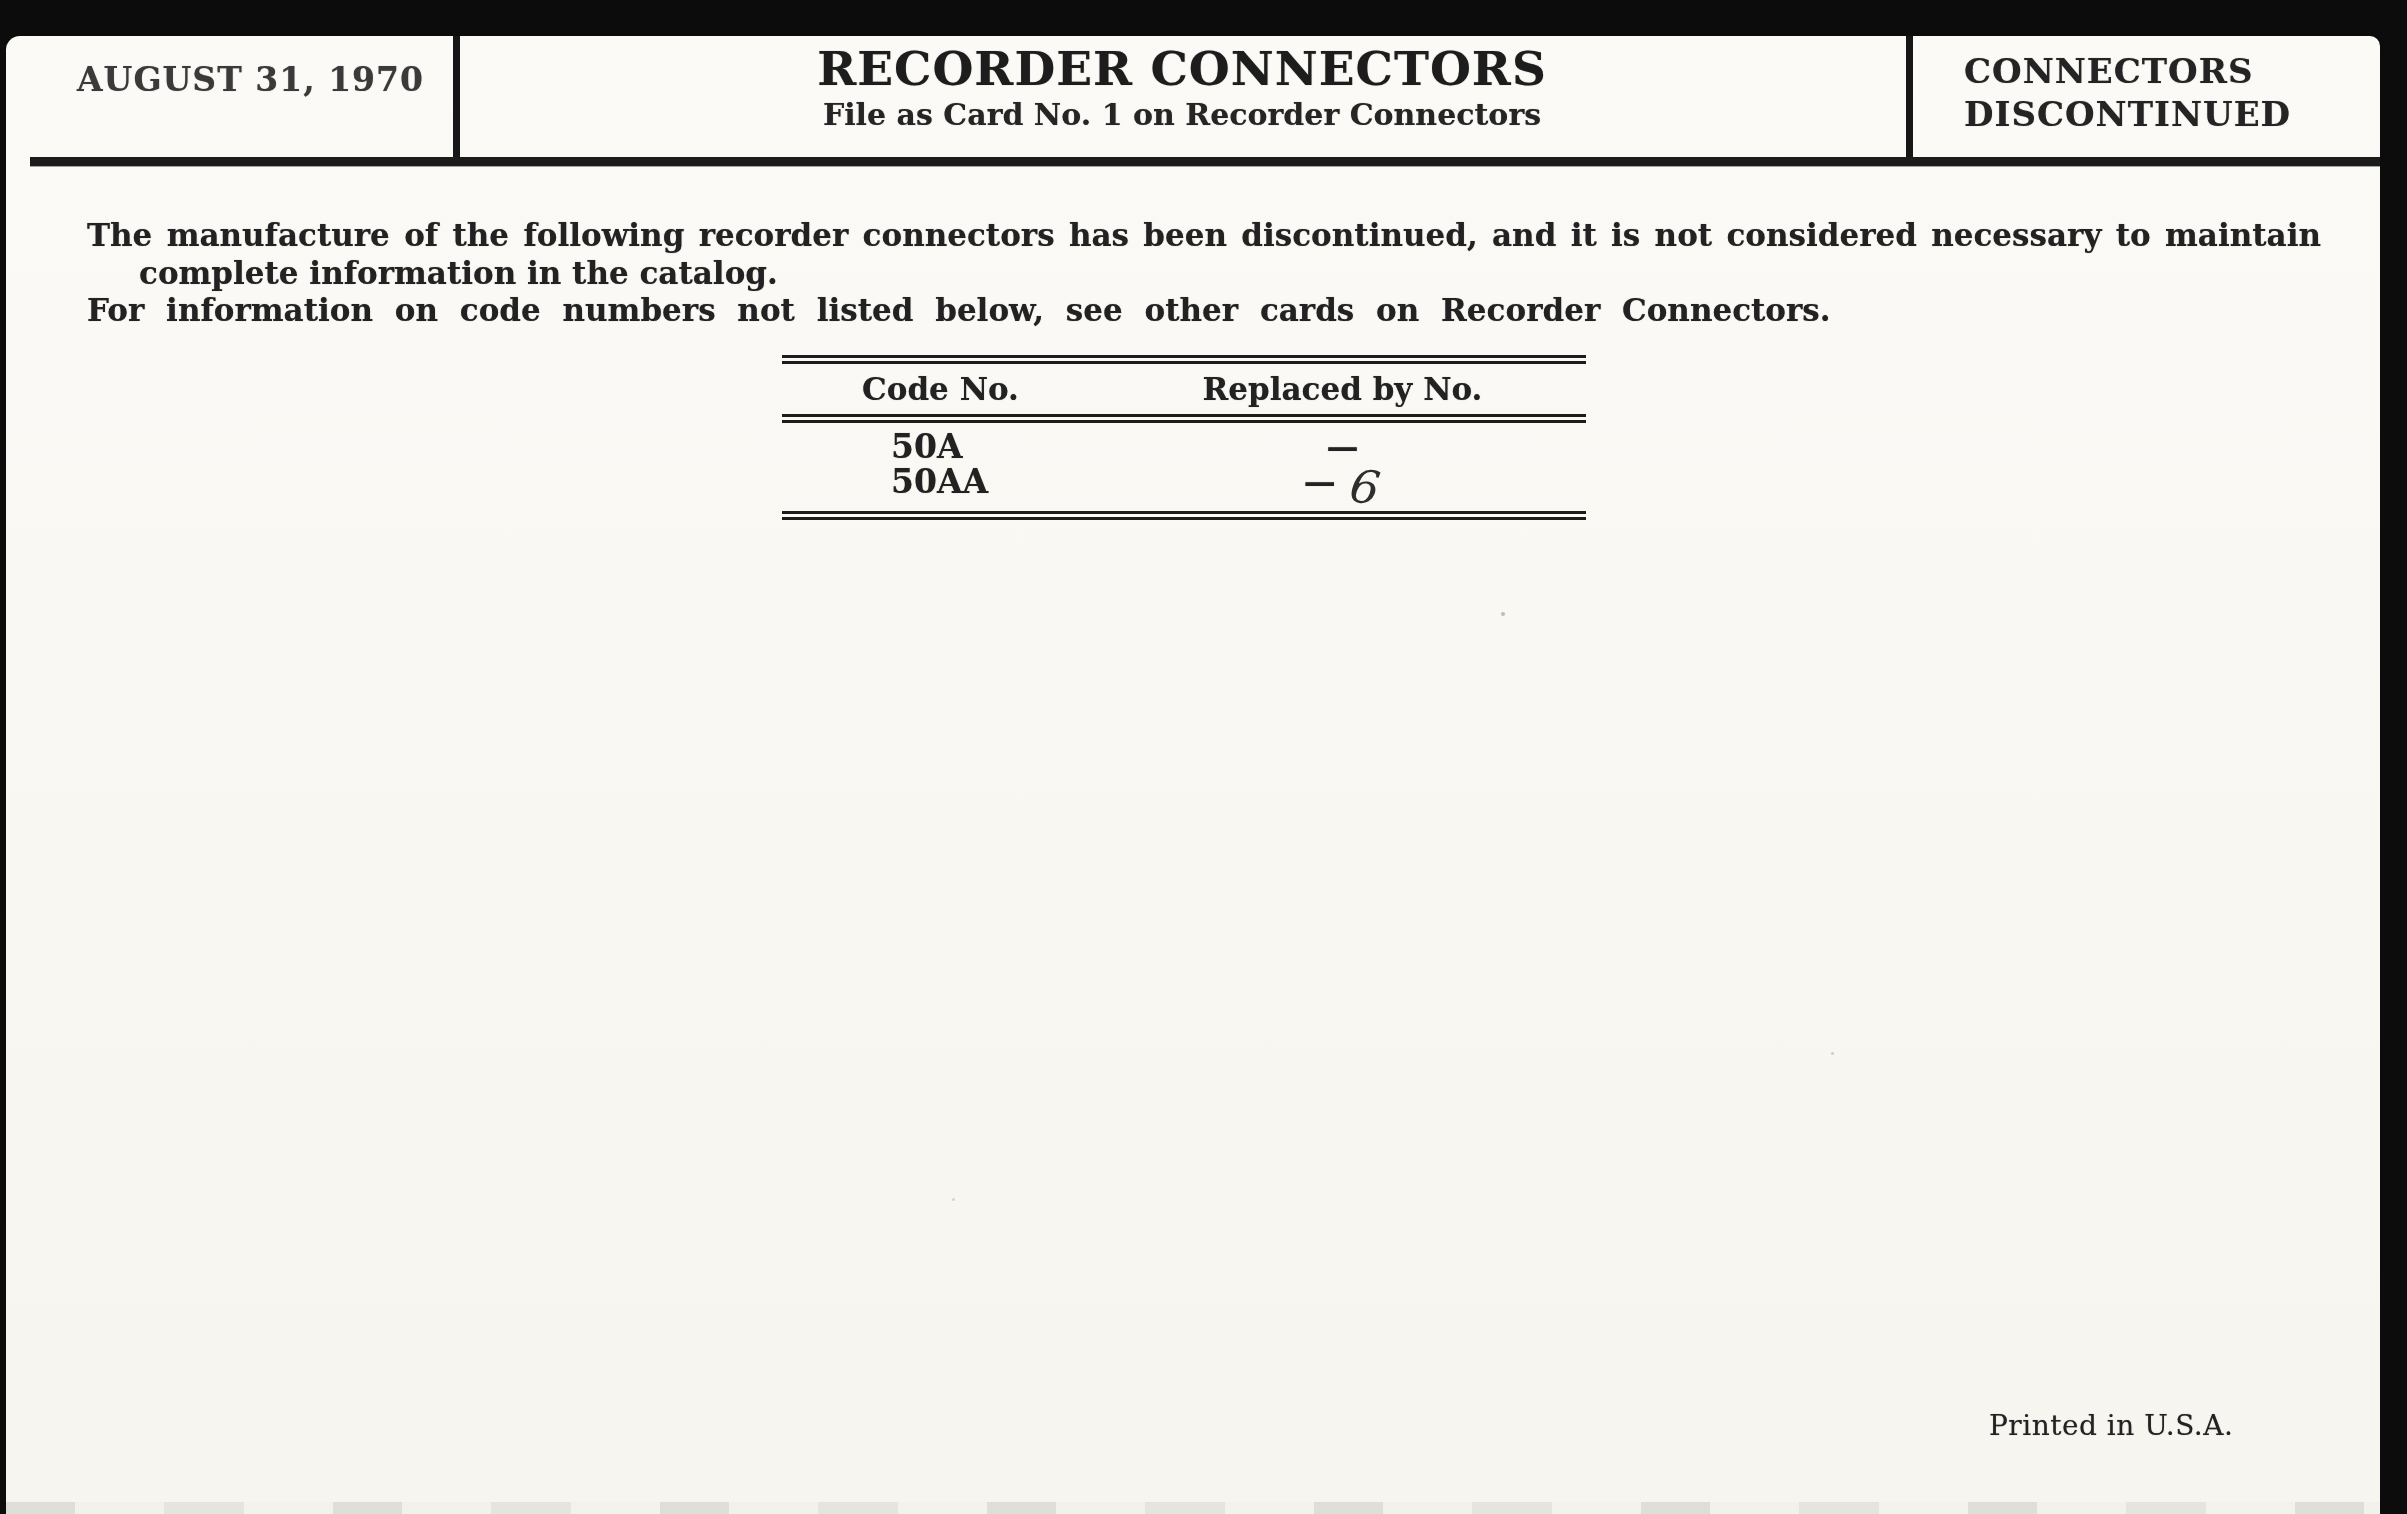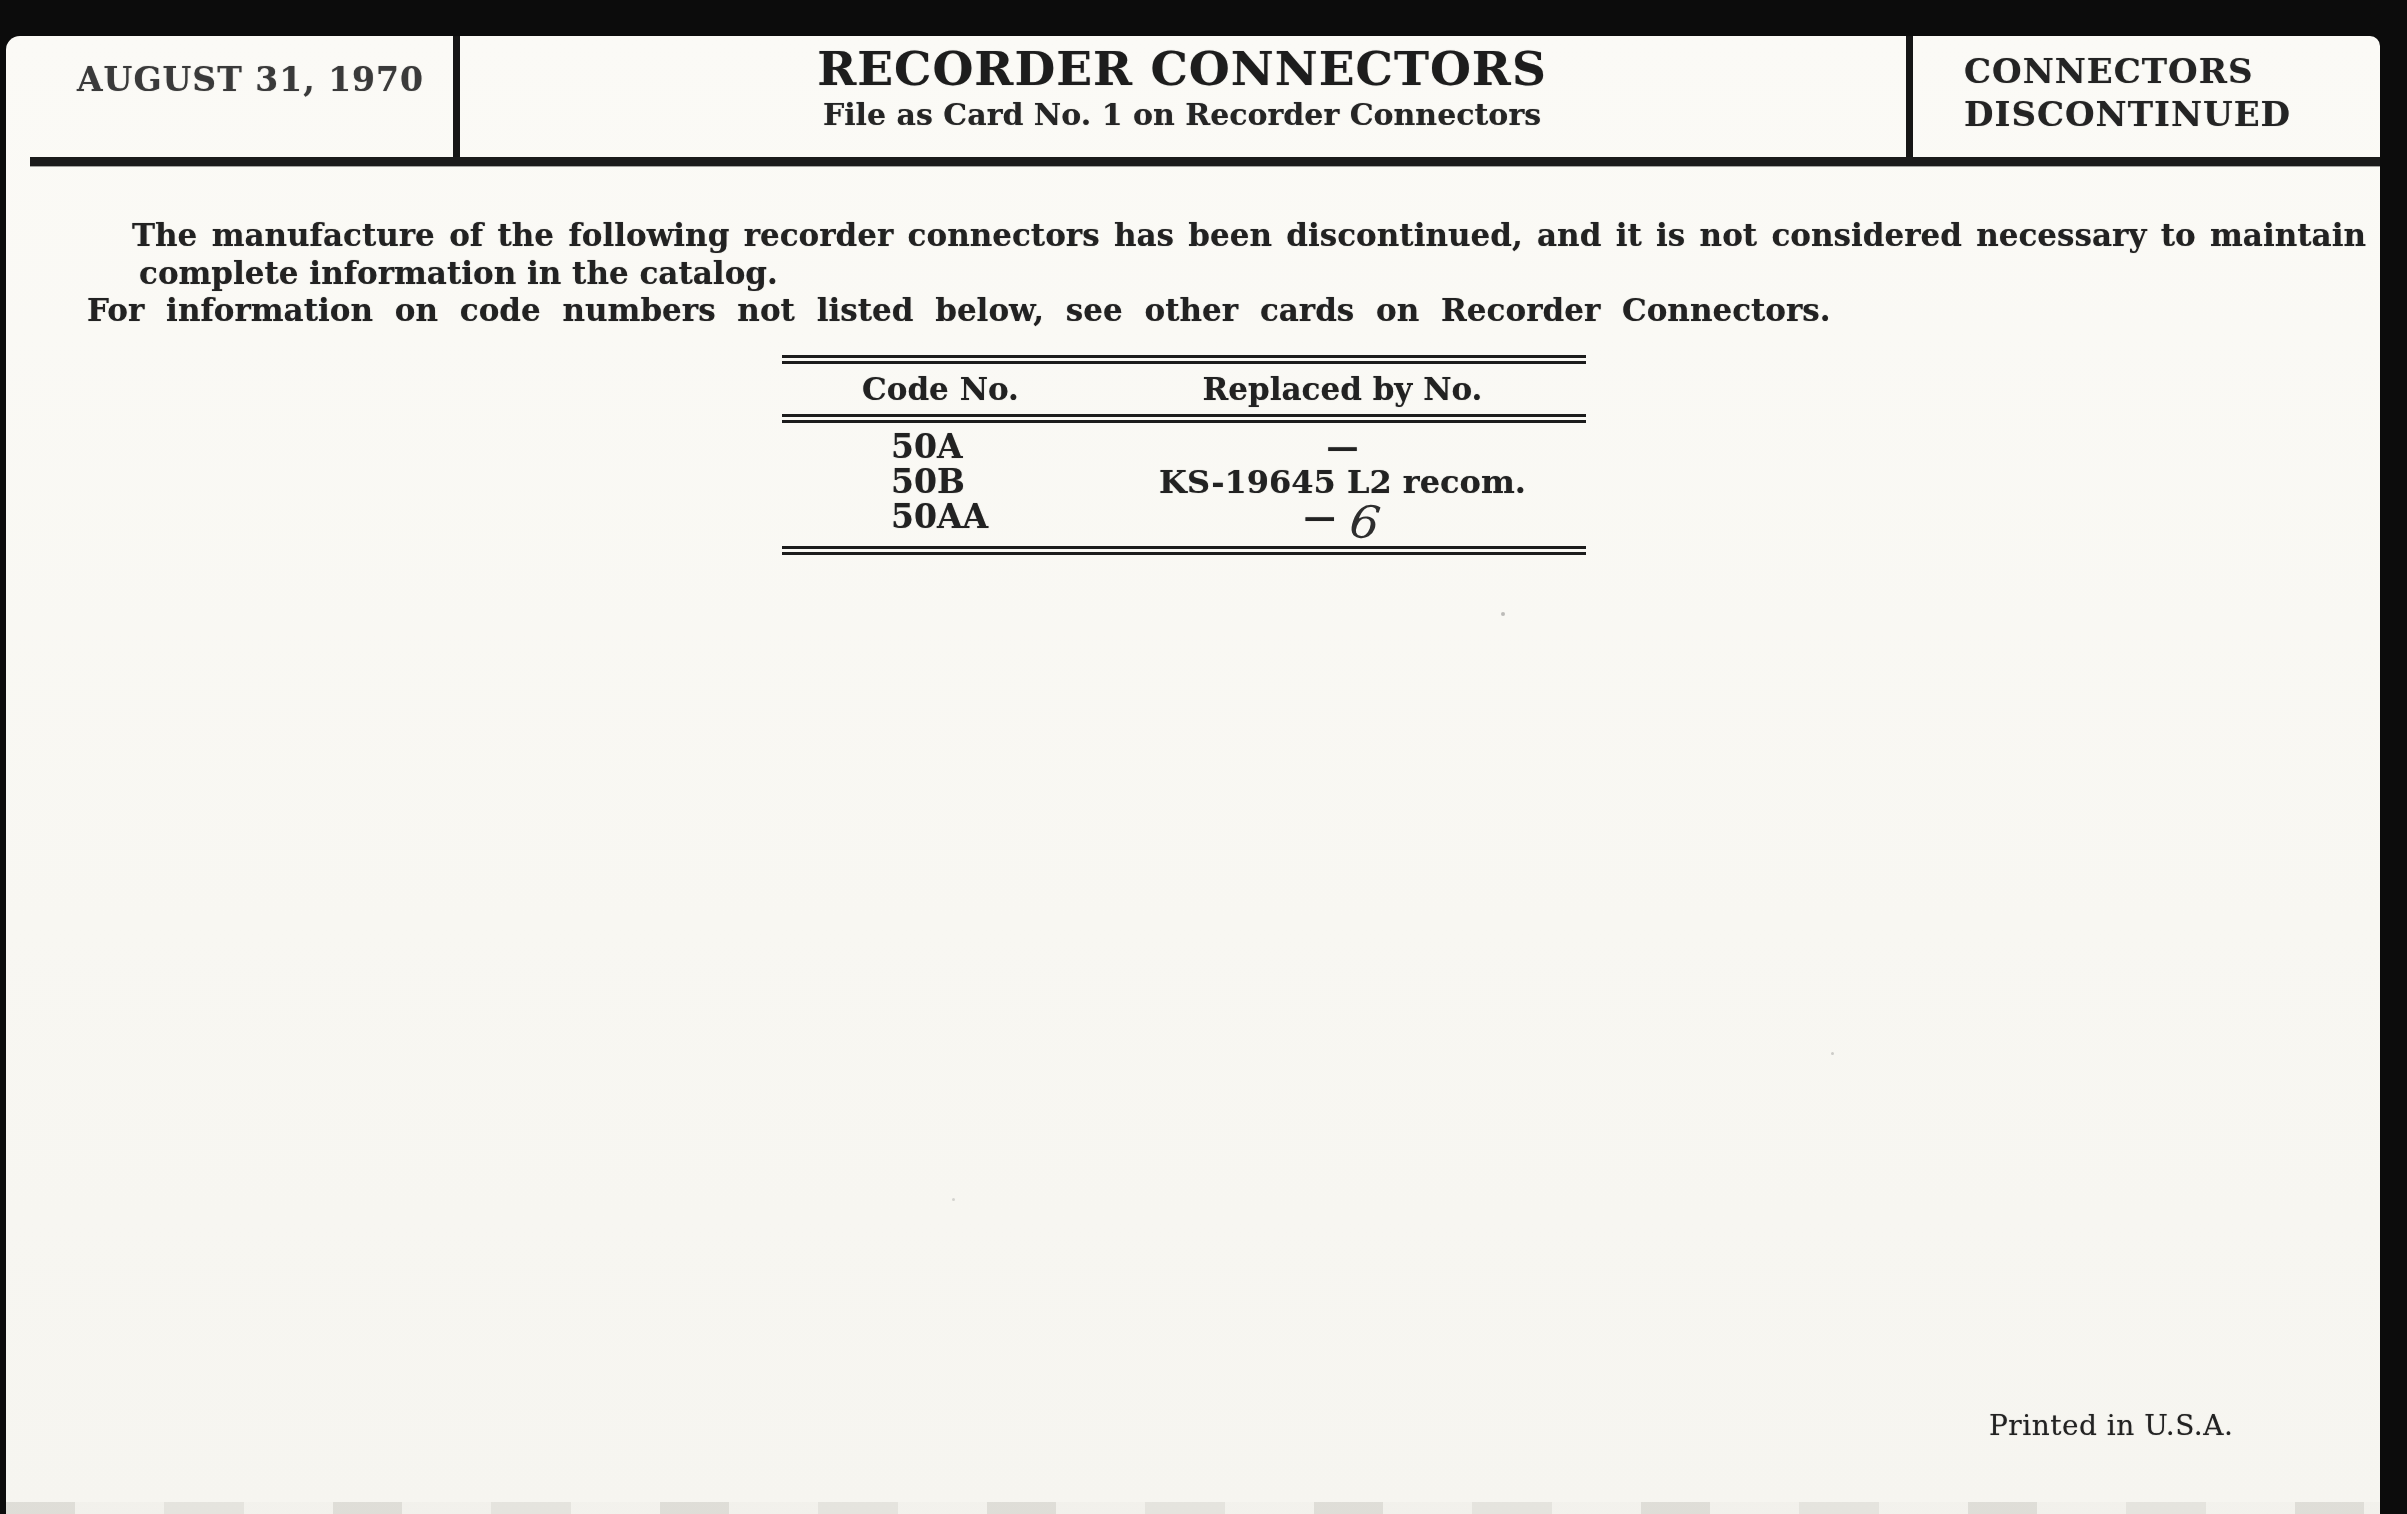--- a/index.html
+++ b/index.html
@@ -27,21 +27,21 @@
   .date-cell{position:absolute;left:0;top:24px;width:447px;padding-left:42px;box-sizing:border-box;
     text-align:center;font-weight:bold;font-size:33px;line-height:40px;letter-spacing:1px;color:#3a3a3a;}
   .title-cell{position:absolute;left:453px;top:0;width:1446px;height:121px;text-align:center;}
   .main-title{margin-top:6px;font-weight:bold;font-size:47px;line-height:53px;letter-spacing:1px;color:#1d1d1d;}
   .sub-title{margin-top:2px;font-weight:bold;font-size:30px;line-height:36px;color:#252525;}
   .status-cell{position:absolute;left:1907px;top:14px;width:467px;padding-left:51px;box-sizing:border-box;
     font-weight:bold;font-size:34px;line-height:43px;letter-spacing:1px;color:#242424;}
   
   .p1l1{position:absolute;left:81px;top:180px;width:2234px;
     font-weight:bold;font-size:31px;line-height:38px;
-    text-align:justify;text-align-last:justify;margin-left:45px;}
+    text-align:justify;text-align-last:justify;}
   .p1l2{position:absolute;left:133px;top:218px;
     font-weight:bold;font-size:31px;line-height:38px;}
   .p2{position:absolute;left:81px;top:255px;
     font-weight:bold;font-size:31px;line-height:38px;word-spacing:11px;}
   
   .wtable{
     position:absolute;left:776px;top:319px;width:804px;
     border-top:9px double #1c1c1c;border-bottom:9px double #1c1c1c;
   }
   .thead{display:flex;align-items:center;height:50px;border-bottom:9px double #1c1c1c;
@@ -102,24 +102,20 @@
     <div class="thead">
       <div class="col-code ink">Code No.</div>
       <div class="col-repl ink">Replaced by No.</div>
     </div>
     <div class="tbody">
       <div class="trow">
         <div class="col-code ink">50A</div>
         <div class="col-repl ink">—</div>
       </div>
       <div class="trow">
-        <div class="col-code ink">50B</div>
-        <div class="col-repl ink">KS-19645 L2 recom.</div>
-      </div>
-      <div class="trow">
         <div class="col-code ink">50AA</div>
         <div class="col-repl"><span class="ink">—</span><span class="hand-mark">6</span></div>
       </div>
     </div>
   </div>
 
   <div class="foot-printed ink">Printed in U.S.A.</div>
 
   <div class="speck s1"></div>
   <div class="speck s2"></div>

